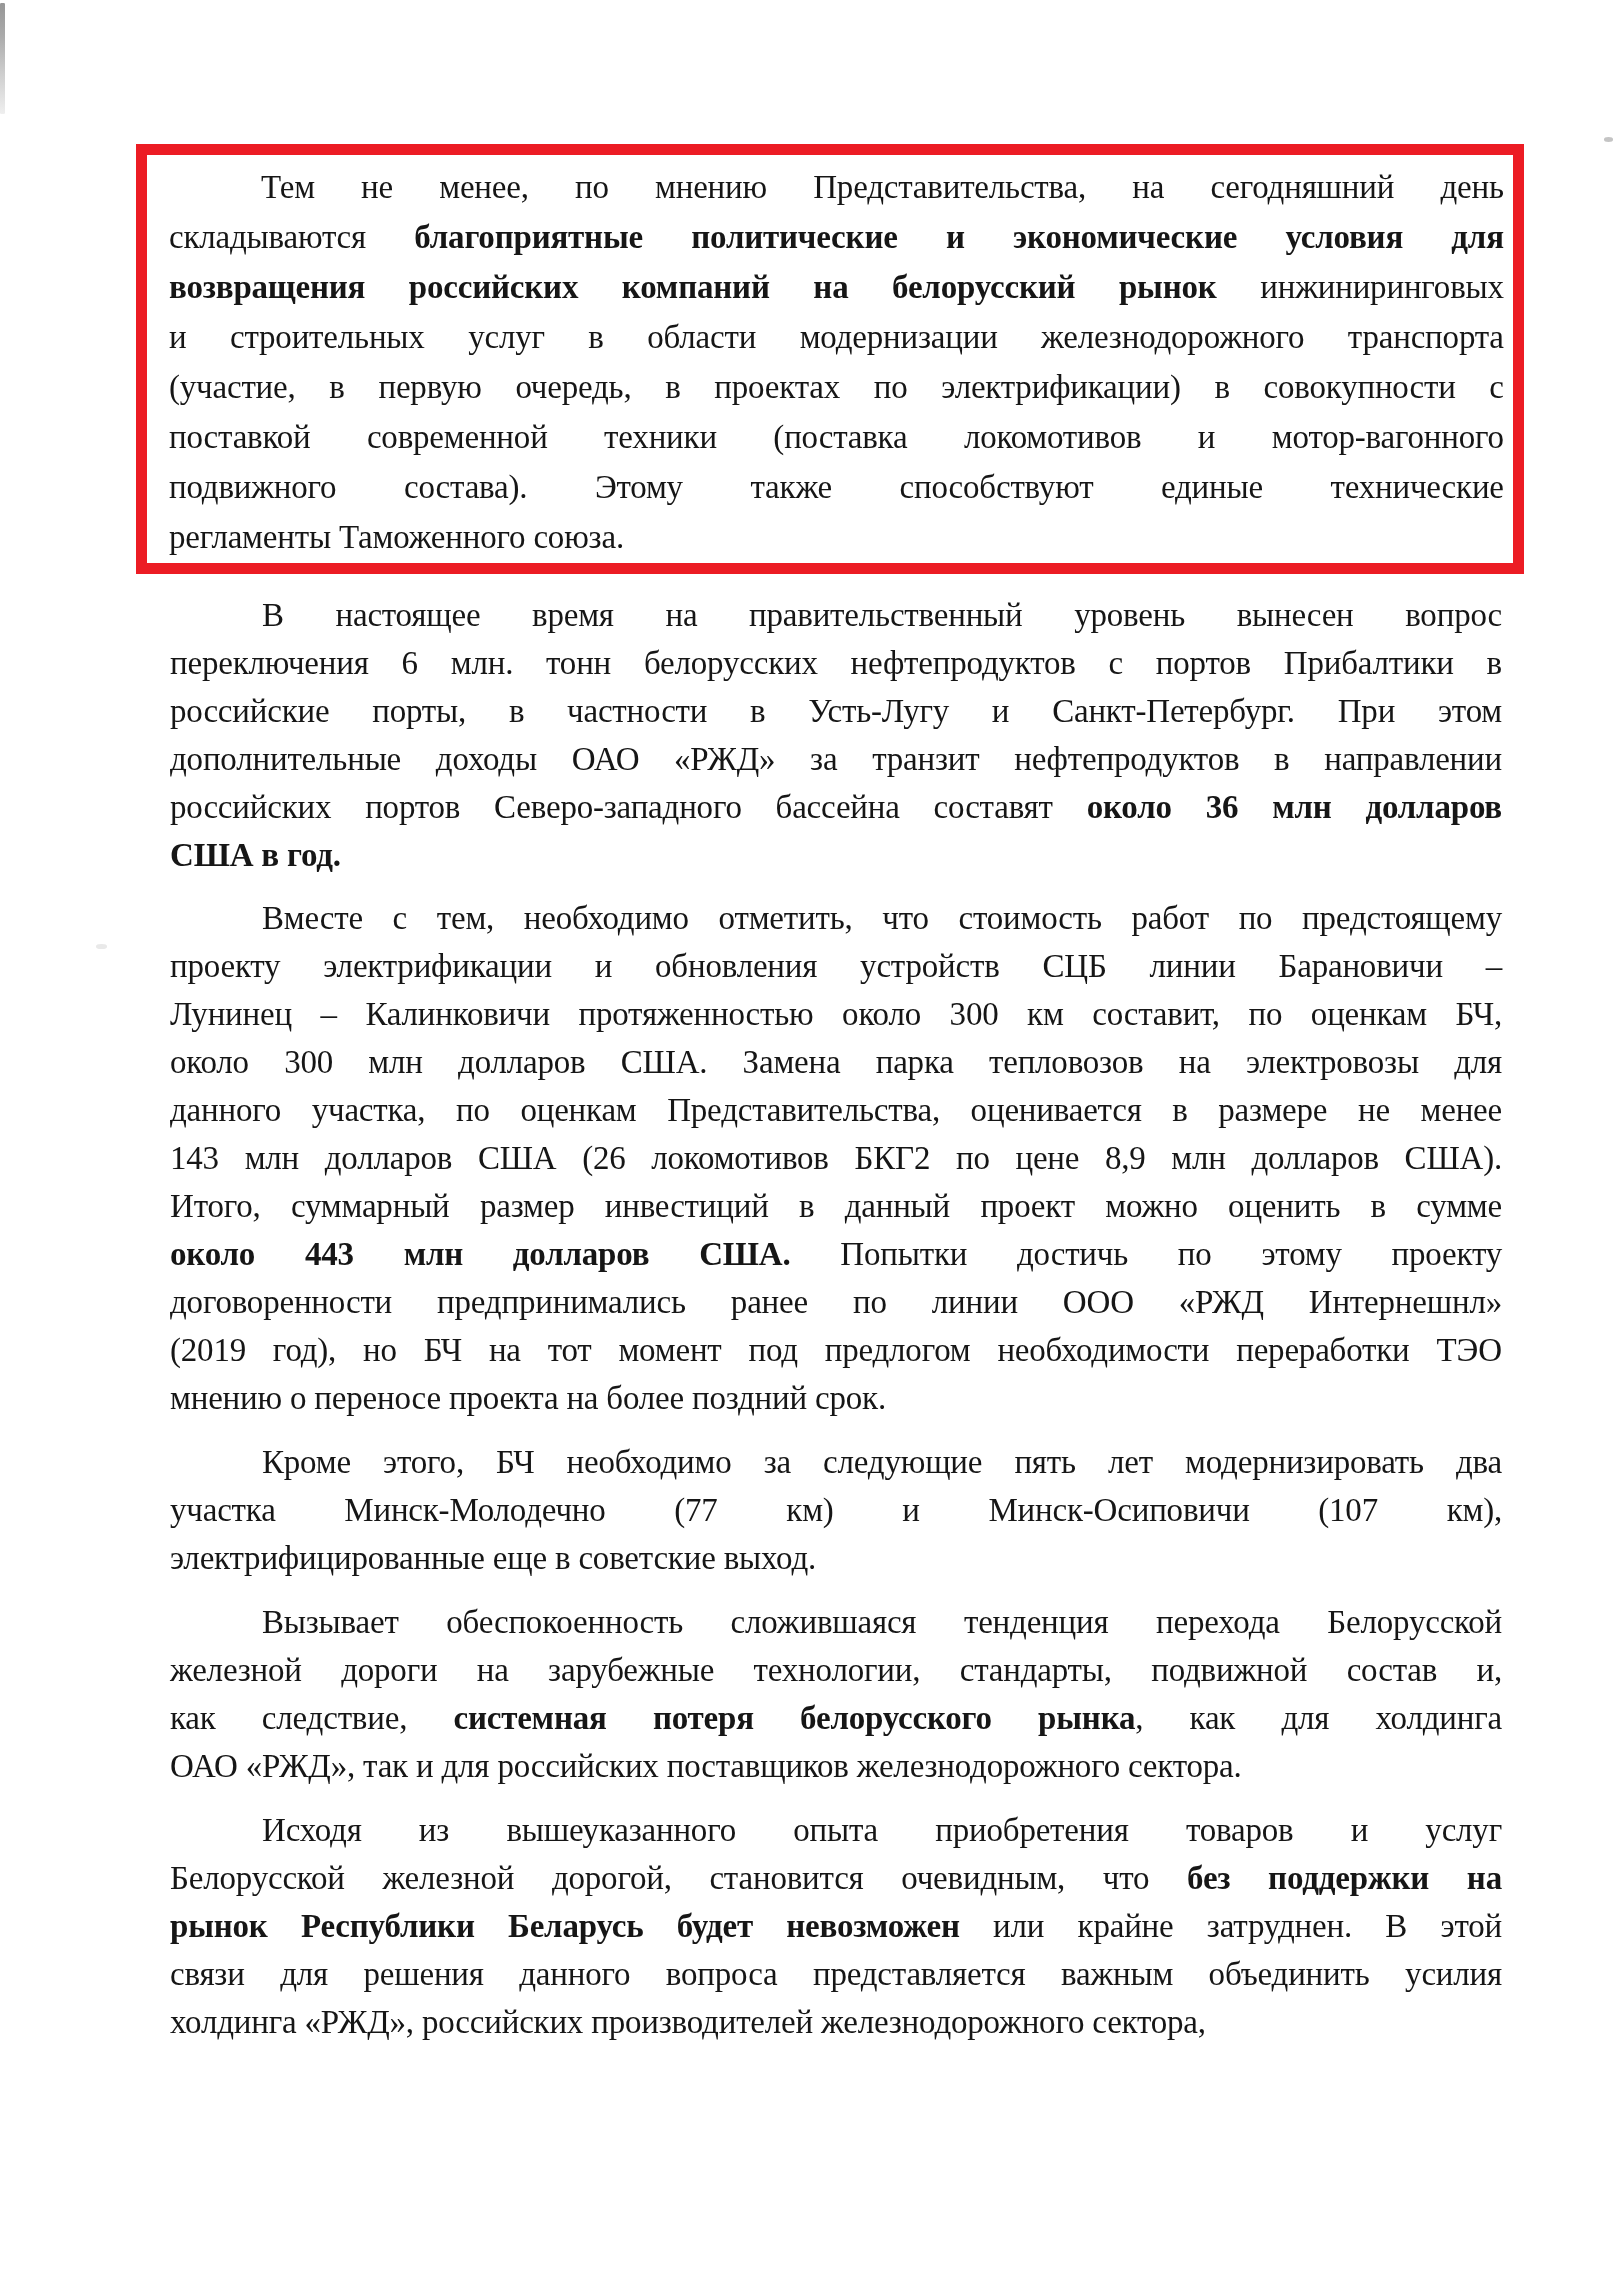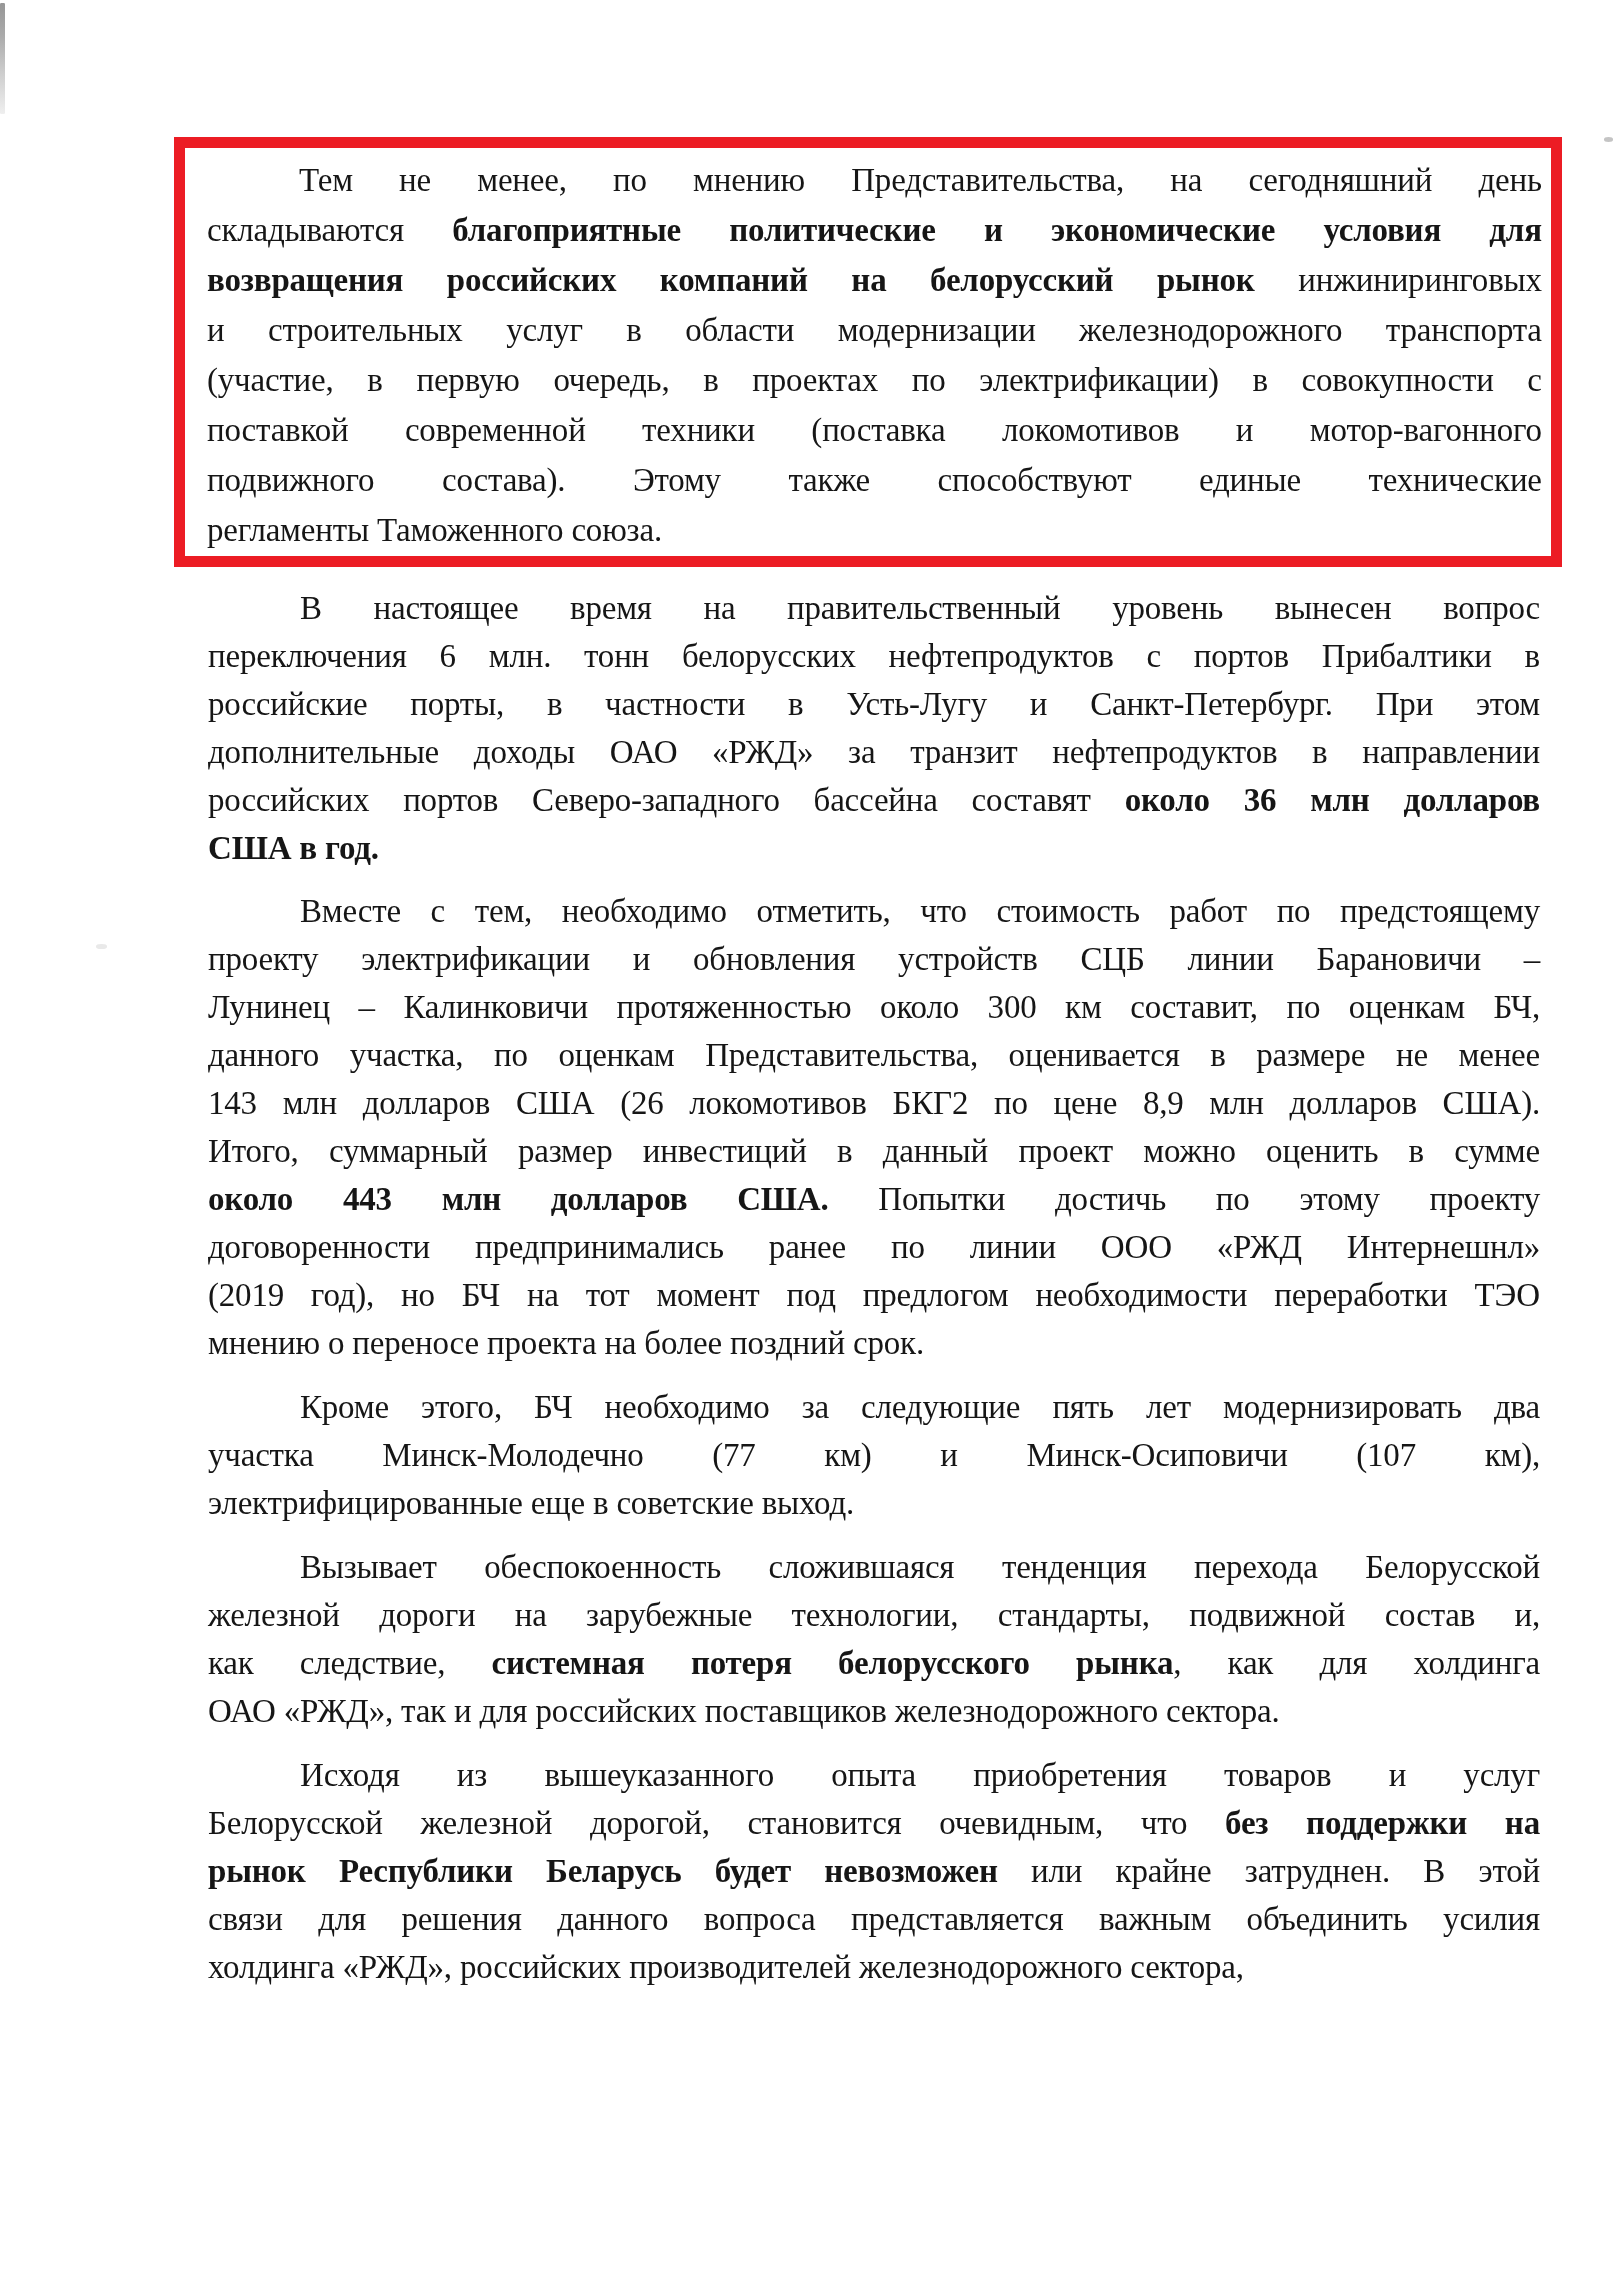--- a/index.html
+++ b/index.html
@@ -12,23 +12,22 @@
     position:relative;
     width:1623px;
     height:2295px;
     background:var(--paper);
     overflow:hidden;
     font-family:"Liberation Serif","DejaVu Serif",serif;
   }
   .content{
     position:absolute;
     left:170px;
-    top:137px;
+    top:144px;
     width:1332px;
-    margin-left:38px;
   }
   .paragraph{margin:0;padding:0;}
   .paragraph + .paragraph{margin-top:15.7px;}
   .line{
     font-size:33px;
     line-height:48px;
     color:var(--ink);
     text-align:justify;
     text-align-last:justify;
     -moz-text-align-last:justify;
@@ -86,20 +85,21 @@
         <div class="line"><span class="seg">переключения 6 млн. тонн белорусских нефтепродуктов с портов Прибалтики в</span></div>
         <div class="line"><span class="seg">российские порты, в частности в Усть-Лугу и Санкт-Петербург. При этом</span></div>
         <div class="line"><span class="seg">дополнительные доходы ОАО «РЖД» за транзит нефтепродуктов в направлении</span></div>
         <div class="line"><span class="seg">российских портов Северо-западного бассейна составят </span><span class="seg bold">около 36 млн долларов</span></div>
         <div class="line last"><span class="seg bold">США в год.</span></div>
       </div>
       <div class="paragraph">
         <div class="line indent"><span class="seg">Вместе с тем, необходимо отметить, что стоимость работ по предстоящему</span></div>
         <div class="line"><span class="seg">проекту электрификации и обновления устройств СЦБ линии Барановичи –</span></div>
         <div class="line"><span class="seg">Лунинец – Калинковичи протяженностью около 300 км составит, по оценкам БЧ,</span></div>
+        <div class="line"><span class="seg">около 300 млн долларов США. Замена парка тепловозов на электровозы для</span></div>
         <div class="line"><span class="seg">данного участка, по оценкам Представительства, оценивается в размере не менее</span></div>
         <div class="line"><span class="seg">143 млн долларов США (26 локомотивов БКГ2 по цене 8,9 млн долларов США).</span></div>
         <div class="line"><span class="seg">Итого, суммарный размер инвестиций в данный проект можно оценить в сумме</span></div>
         <div class="line"><span class="seg bold">около 443 млн долларов США.</span><span class="seg"> Попытки достичь по этому проекту</span></div>
         <div class="line"><span class="seg">договоренности предпринимались ранее по линии ООО «РЖД Интернешнл»</span></div>
         <div class="line"><span class="seg">(2019 год), но БЧ на тот момент под предлогом необходимости переработки ТЭО</span></div>
         <div class="line last"><span class="seg">мнению о переносе проекта на более поздний срок.</span></div>
       </div>
       <div class="paragraph">
         <div class="line indent"><span class="seg">Кроме этого, БЧ необходимо за следующие пять лет модернизировать два</span></div>

